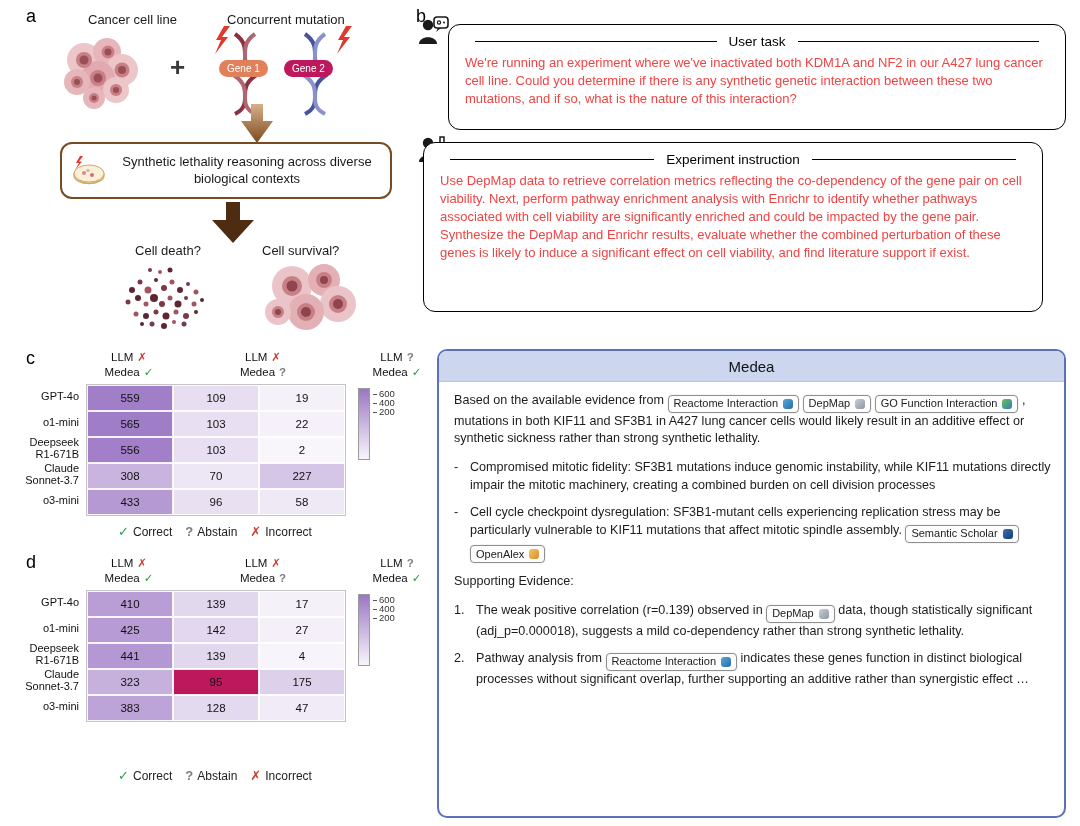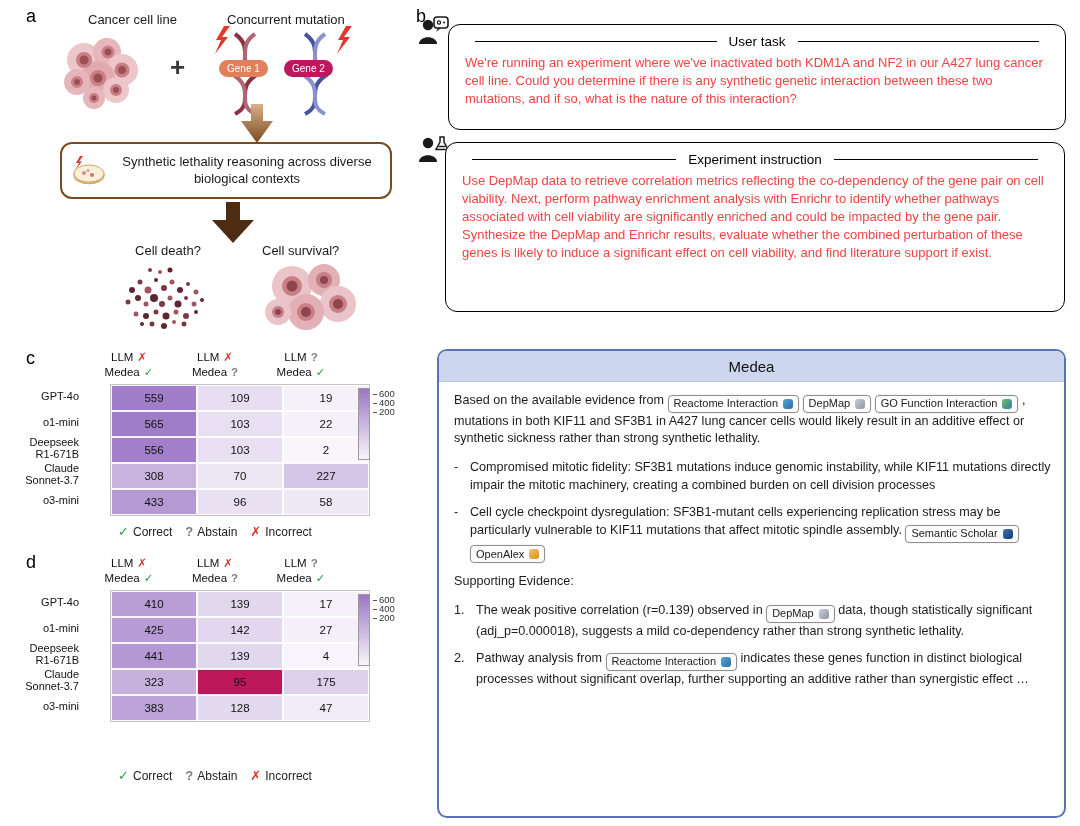--- a/index.html
+++ b/index.html
@@ -37,24 +37,24 @@
   .m-marker { flex:0 0 16px; }
   .m-item.numbered .m-marker { flex:0 0 22px; }
   .m-item-body { flex:1; }
   .chip { display:inline-flex; align-items:center; border:1px solid #8f8f8f; border-radius:4px;
           padding:0 5px; height:16px; font-size:11px; background:#fdfdfd; white-space:nowrap;
           vertical-align:-3px; box-shadow:0 0 0 0.5px #ececec; color:#222; }
   .chip-icon { width:10px; height:10px; border-radius:3px; margin-left:5px; flex:0 0 10px; }
 
   
   .heatmap { position:absolute; width:410px; }
-  .hm-headers { margin-left:62px; display:grid; grid-template-columns:repeat(3,86px); height:34px; }
+  .hm-headers { margin-left:62px; display:grid; grid-template-columns:repeat(3,86px); height:34px;gap:48px; }
   .hm-h { text-align:center; font-size:11.5px; line-height:15px; color:#111; }
   .mk { font-weight:bold; margin-left:4px; }
-  .hm-main { display:flex;gap:24px; }
+  .hm-main { display:flex; }
   .hm-rowlabels { width:62px; box-sizing:border-box; padding-right:7px; display:grid;
                   grid-template-rows:repeat(5,26px); align-items:center; justify-items:end;
                   font-size:11px; text-align:right; line-height:1.08; white-space:pre-line; color:#111; }
   .hm-grid { display:grid; grid-template-columns:repeat(3,86px); grid-auto-rows:26px; border:1px solid #c4c4c4; }
   .hm-cell { display:flex; align-items:center; justify-content:center; font-size:11.5px; color:#111;
              border:0.5px solid rgba(255,255,255,.9); box-sizing:border-box; }
   .hm-colorbar { position:absolute; left:334px; top:38px; width:60px; height:80px; }
   .hm-bar { width:12px; height:72px; border:1px solid #9a9a9a; box-sizing:border-box; }
   .hm-tick { position:absolute; left:15px; font-size:9.5px; color:#333; white-space:nowrap; }
   .hm-tick::before { content:""; display:inline-block; width:4px; height:1.5px; background:#555;
@@ -217,21 +217,21 @@
     <div class="task-text">We're running an experiment where we've inactivated both KDM1A and NF2 in our A427 lung cancer cell line. Could you determine if there is any synthetic genetic interaction between these two mutations, and if so, what is the nature of this interaction?</div>
   </div>
 
   <svg class="abs" style="left:418px;top:134px" width="32" height="32" viewBox="0 0 32 32">
     <circle cx="10" cy="9" r="5.2" fill="#1a1a1a"></circle>
     <path d="M1,28 C1,19 19,19 19,28 Z" fill="#1a1a1a"></path>
     <polygon points="22,3 26,3 26,8 30,15.5 18,15.5 22,8" fill="none" stroke="#1a1a1a" stroke-width="1.5"></polygon>
     <line x1="20.5" y1="12.5" x2="27.5" y2="12.5" stroke="#1a1a1a" stroke-width="1.5"></line>
   </svg>
 
-  <div class="task-box" style="left:445px;top:142px;width:620px;height:170px">
+  <div class="task-box" style="left:423px;top:142px;width:620px;height:170px">
     <div class="task-title-row">
       <div class="hline"></div>
       <span class="task-title">Experiment instruction</span>
       <div class="hline"></div>
     </div>
     <div class="task-text">Use DepMap data to retrieve correlation metrics reflecting the co-dependency of the gene pair on cell viability. Next, perform pathway enrichment analysis with Enrichr to identify whether pathways associated with cell viability are significantly enriched and could be impacted by the gene pair. Synthesize the DepMap and Enrichr results, evaluate whether the combined perturbation of these genes is likely to induce a significant effect on cell viability, and find literature support if exist.</div>
   </div>
 
   <span class="panel-label" style="left:26px;top:348px">c</span>
   <div class="heatmap heatmap-c" style="left:24px;top:350px">

